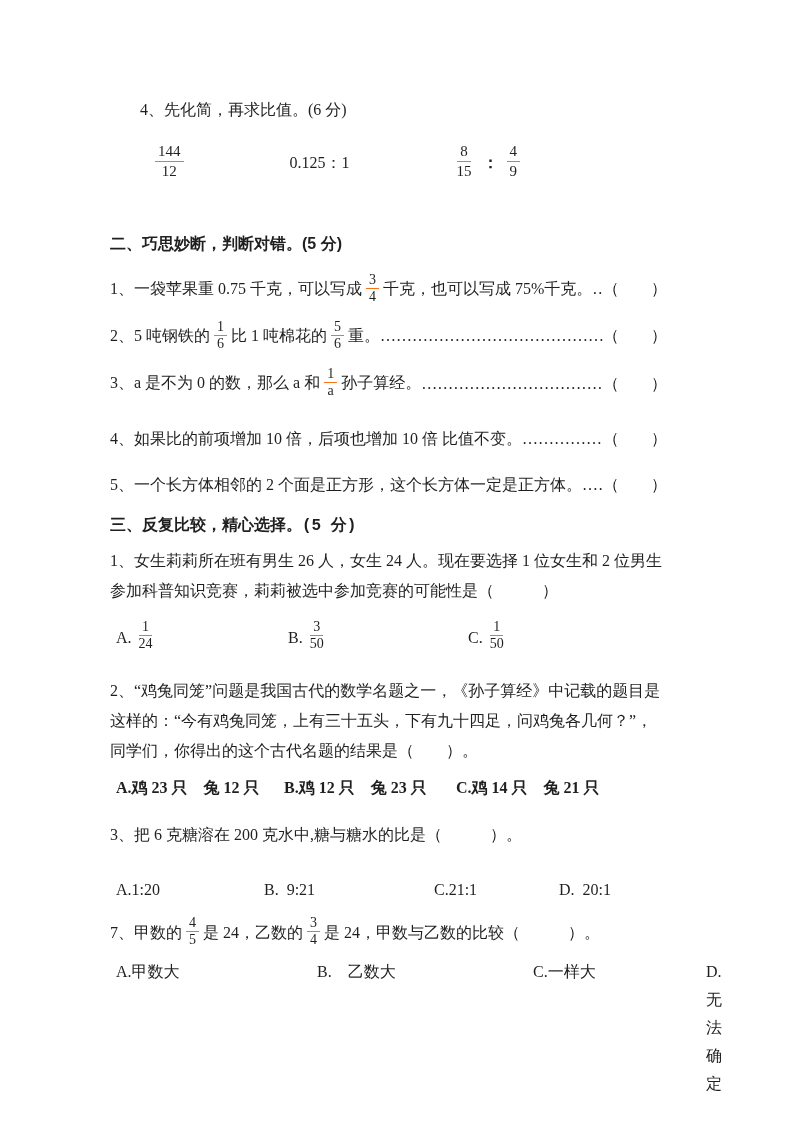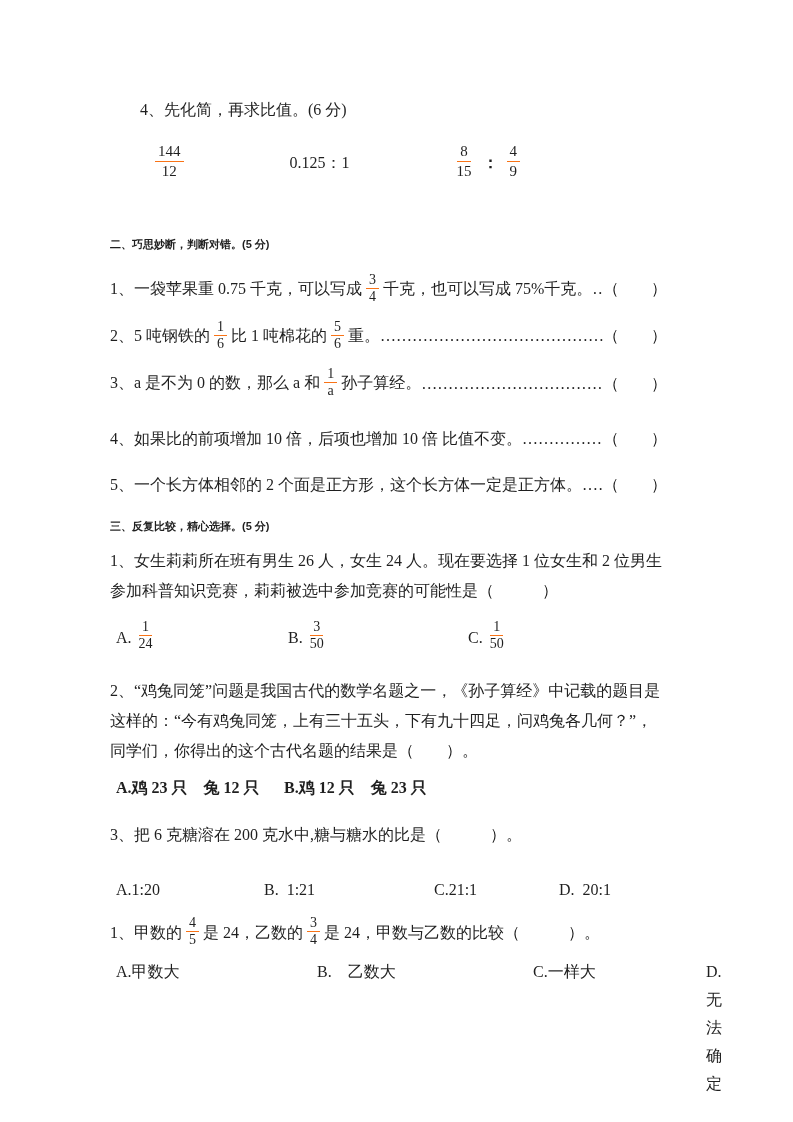--- a/index.html
+++ b/index.html
@@ -24,21 +24,21 @@
   .frac.big{font-size:15px;line-height:1.25;}
   
   .q4-title{margin:0 0 16px 0;padding-left:30px;line-height:24px;}
   .expr-row{display:flex;align-items:center;margin:0 0 44px 0;height:50px;}
   .expr-row .e1{margin-left:45px;}
   .expr-row .e2{margin-left:102px;}
   .expr-row .e3{margin-left:100px;display:inline-flex;align-items:center;}
   .expr-row .colon{margin:0 4px;font-weight:bold;}
   
   .sec-heading{font-family:"Liberation Sans","DejaVu Sans",sans-serif;
-               font-weight:700;font-size:11px;line-height:24px;margin:9px 0 18px 0;}
+               font-weight:700;font-size:16px;line-height:24px;margin:9px 0 18px 0;}
   
   .jline{display:flex;align-items:baseline;margin:0 0 12px 0;line-height:30px;}
   .jline .jtext{flex:0 0 auto;max-width:575px;}
   .jline .jdots{flex:1 1 aupx;min-width:0;overflow:hidden;white-space:nowrap;}
   .jline .jparen{flex:0 0 auto;white-space:pre;}
   .jline.tall{margin-bottom:14px;}
   .mb20{margin-bottom:22px !important;}
   .mb16{margin-bottom:16px !important;}
   .mb14{margin-bottom:14px !important;}
   
@@ -119,21 +119,21 @@
     <span class="jdots" data-bind="judge.leader">………………………………………………………………………………………………</span>
     <span class="jparen" data-bind="judge.paren">（　　）</span>
   </div>
 
   <div class="jline mb14">
     <span class="jtext" data-bind="judge.item5">5、一个长方体相邻的 2 个面是正方形，这个长方体一定是正方体。</span>
     <span class="jdots" data-bind="judge.leader">………………………………………………………………………………………………</span>
     <span class="jparen" data-bind="judge.paren">（　　）</span>
   </div>
 
-  <div class="sec-heading" style="margin-bottom:8px;" data-bind="choice.heading">三、反复比较，精心选择。(5 分)</div>
+  <div class="sec-heading" style="margin-bottom:8px;font-family:Liberation Mono, monospace;" data-bind="choice.heading">三、反复比较，精心选择。(5 分)</div>
 
   <div class="para">
     <div class="line" data-bind="choice.q1.line1">1、女生莉莉所在班有男生 26 人，女生 24 人。现在要选择 1 位女生和 2 位男生</div>
     <div class="line" data-bind="choice.q1.line2">参加科普知识竞赛，莉莉被选中参加竞赛的可能性是（　　　）</div>
   </div>
 
   <div class="opts-frac">
     <span class="opt-cell">
         <span data-bind="choice.q1.optA_label">A.</span>
         <span class="frac">
@@ -159,32 +159,33 @@
 
   <div class="para">
     <div class="line" data-bind="choice.q2.line1">2、“鸡兔同笼”问题是我国古代的数学名题之一，《孙子算经》中记载的题目是</div>
     <div class="line" data-bind="choice.q2.line2">这样的：“今有鸡兔同笼，上有三十五头，下有九十四足，问鸡兔各几何？”，</div>
     <div class="line" data-bind="choice.q2.line3">同学们，你得出的这个古代名题的结果是（　　）。</div>
   </div>
 
   <div class="opts-text3">
     <span data-bind="choice.q2.optA">A.鸡 23 只　兔 12 只</span>
     <span data-bind="choice.q2.optB">B.鸡 12 只　兔 23 只</span>
+    <span data-bind="choice.q2.optC">C.鸡 14 只　兔 21 只</span>
   </div>
 
   <div class="line q3-line" data-bind="choice.q3.text">3、把 6 克糖溶在 200 克水中,糖与糖水的比是（　　　）。</div>
 
   <div class="opts-text4a">
     <span data-bind="choice.q3.optA">A.1:20</span>
-    <span data-bind="choice.q3.optB">B.  1:21</span>
+    <span data-bind="choice.q3.optB">B.  9:21</span>
     <span data-bind="choice.q3.optC">C.21:1</span>
     <span data-bind="choice.q3.optD">D.  20:1</span>
   </div>
 
-  <div class="line q4-line"><span data-bind="choice.q4.pre">1、甲数的</span><span class="frac">
+  <div class="line q4-line"><span data-bind="choice.q4.pre">7、甲数的</span><span class="frac">
         <span class="fnum" data-bind="choice.q4.f1num">4</span>
         <span class="fden" data-bind="choice.q4.f1den">5</span>
       </span><span data-bind="choice.q4.mid">是 24，乙数的</span><span class="frac">
         <span class="fnum" data-bind="choice.q4.f2num">3</span>
         <span class="fden" data-bind="choice.q4.f2den">4</span>
       </span><span data-bind="choice.q4.post">是 24，甲数与乙数的比较（　　　）。</span></div>
 
   <div class="opts-text4b">
     <span data-bind="choice.q4.optA">A.甲数大</span>
     <span data-bind="choice.q4.optB">B.　乙数大</span>

